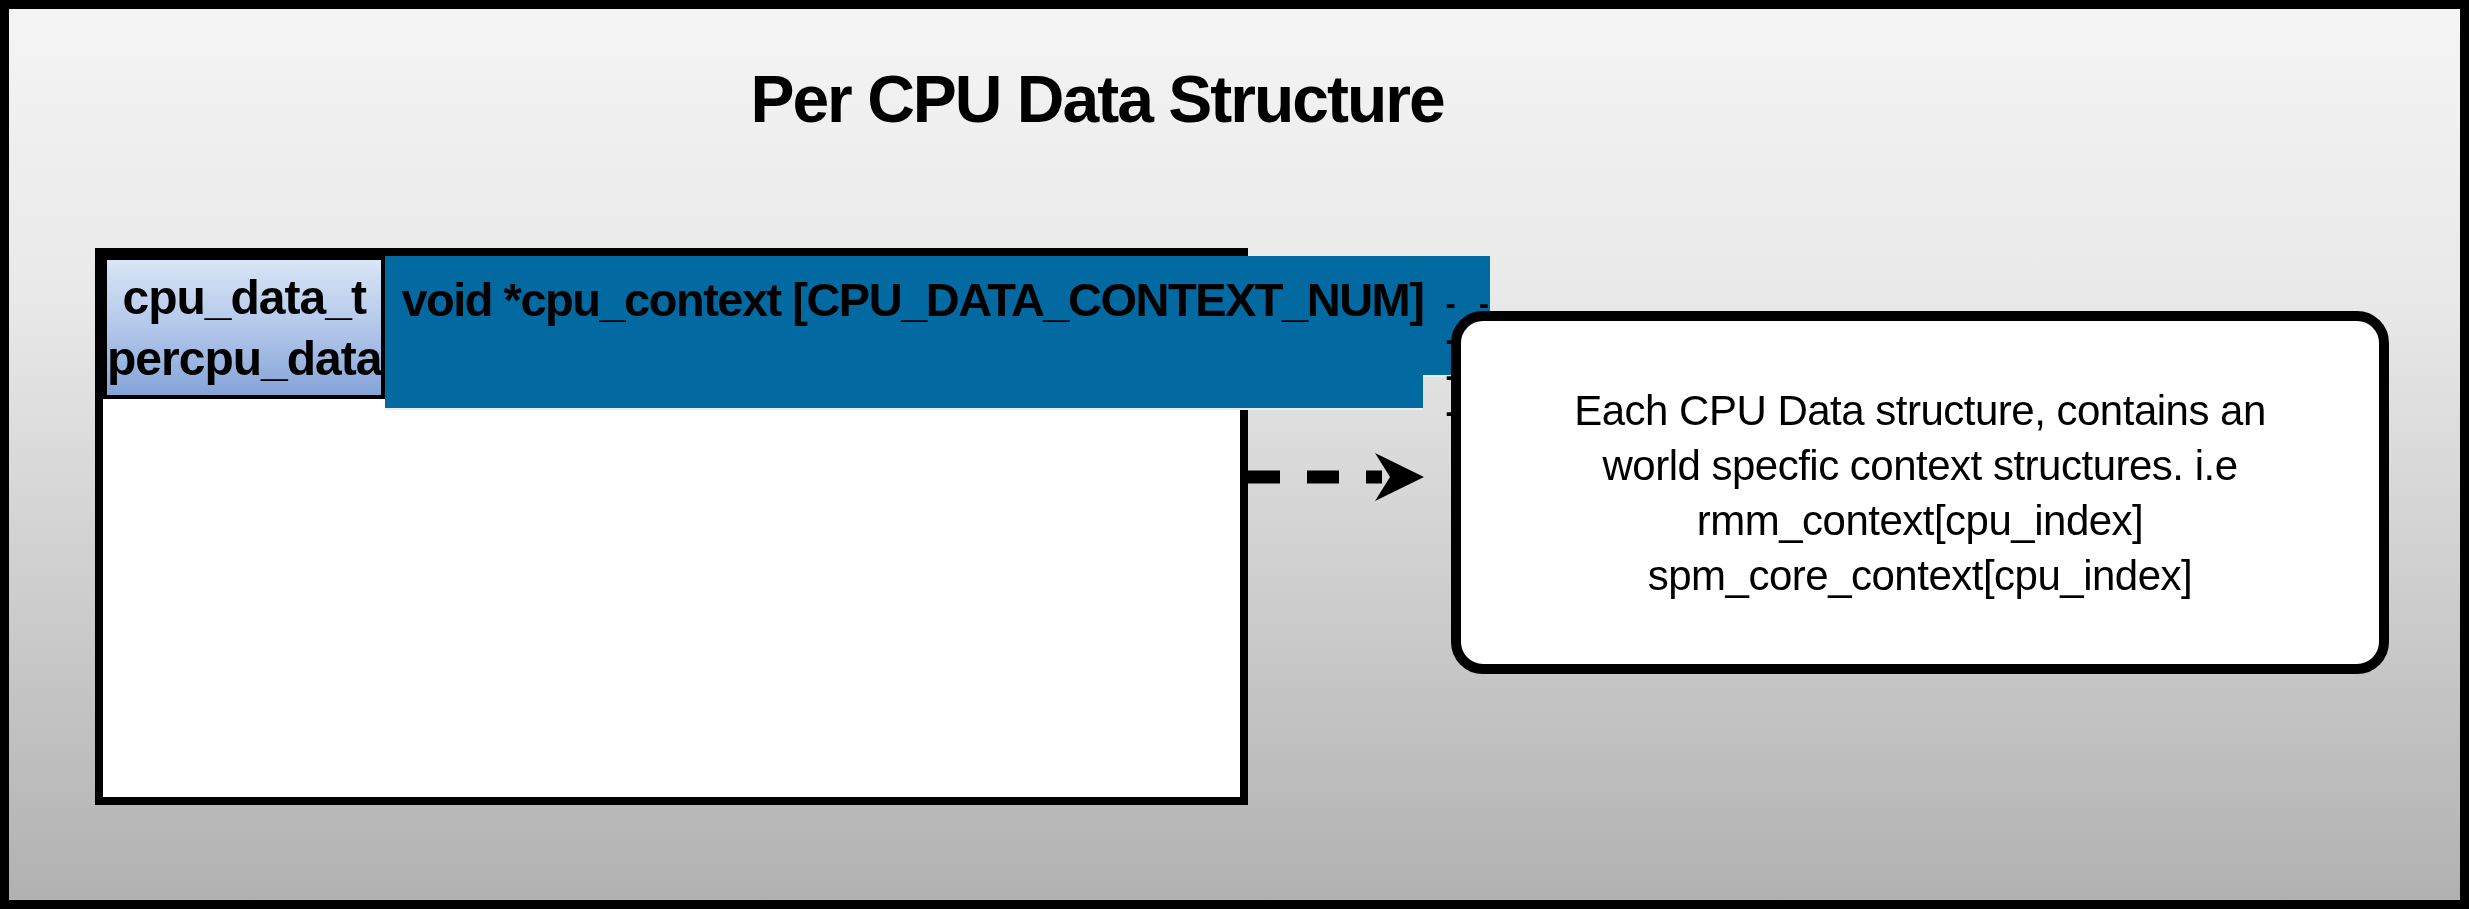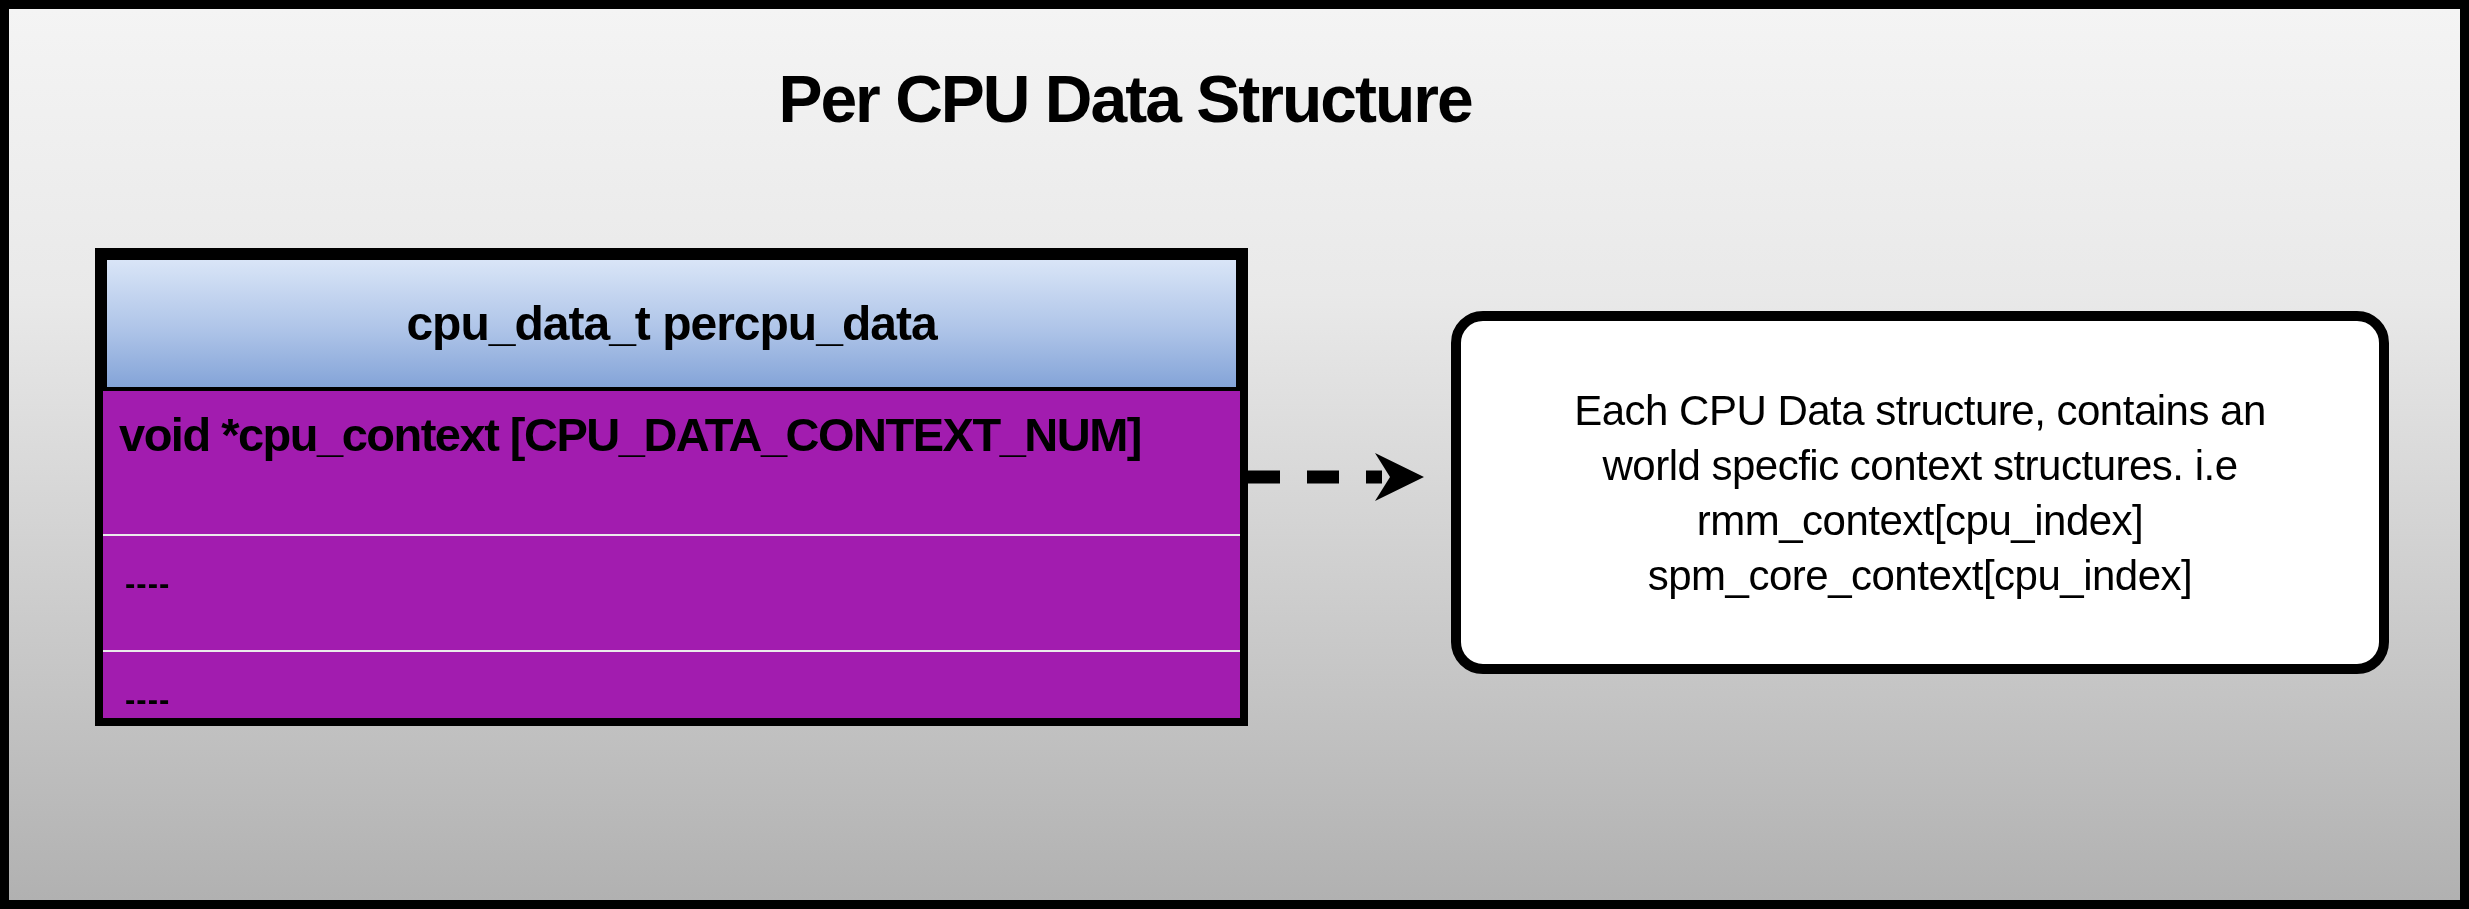--- a/index.html
+++ b/index.html
@@ -10,61 +10,61 @@
     position: relative;
     width: 2469px;
     height: 909px;
     border: 9px solid #000;
     background: linear-gradient(180deg, #f4f4f4 0%, #e9e9e9 32%, #b1b1b1 100%);
     overflow: hidden;
   }
 
   .title {
     position: absolute;
-    left: 1116px;
+    left: 1088px;
     top: 52px;
     transform: translateX(-50%);
     white-space: nowrap;
     font-weight: bold;
     font-size: 66px;
     letter-spacing: -2px;
     color: #000;
   }
 
   
   .struct {
     position: absolute;
     left: 86px;
     top: 239px;
     width: 1153px;
-    height: 478px;
+    height: 557px;
     border: 8px solid #000;
     background: #ffffff;
     display: flex;
-    flex-direction: column;
+    flex-direction: row;
   }
   .struct-header {
     height: 143px;
     border: 4px solid #000;
     background: linear-gradient(180deg, #d9e5f7 0%, #aec4e8 55%, #84a4d8 100%);
     display: flex;
     flex-direction: column;
     justify-content: center;
     align-items: center;
     font-weight: bold;
     font-size: 48px;
     line-height: 61px;
     letter-spacing: -1px;
     color: #000;
     text-align: center;
   }
   .struct-row {
     font-weight: bold;
     color: #000;
-    background: #a21caf;
+    background: #0369a1;
   }
   .row-context {
     height: 154px;
     border-bottom: 2px solid #ebebeb;
     padding: 16px 0 0 16px;
     font-size: 47px;
     letter-spacing: -1.5px;
     white-space: nowrap;
   }
   .row-dash {

